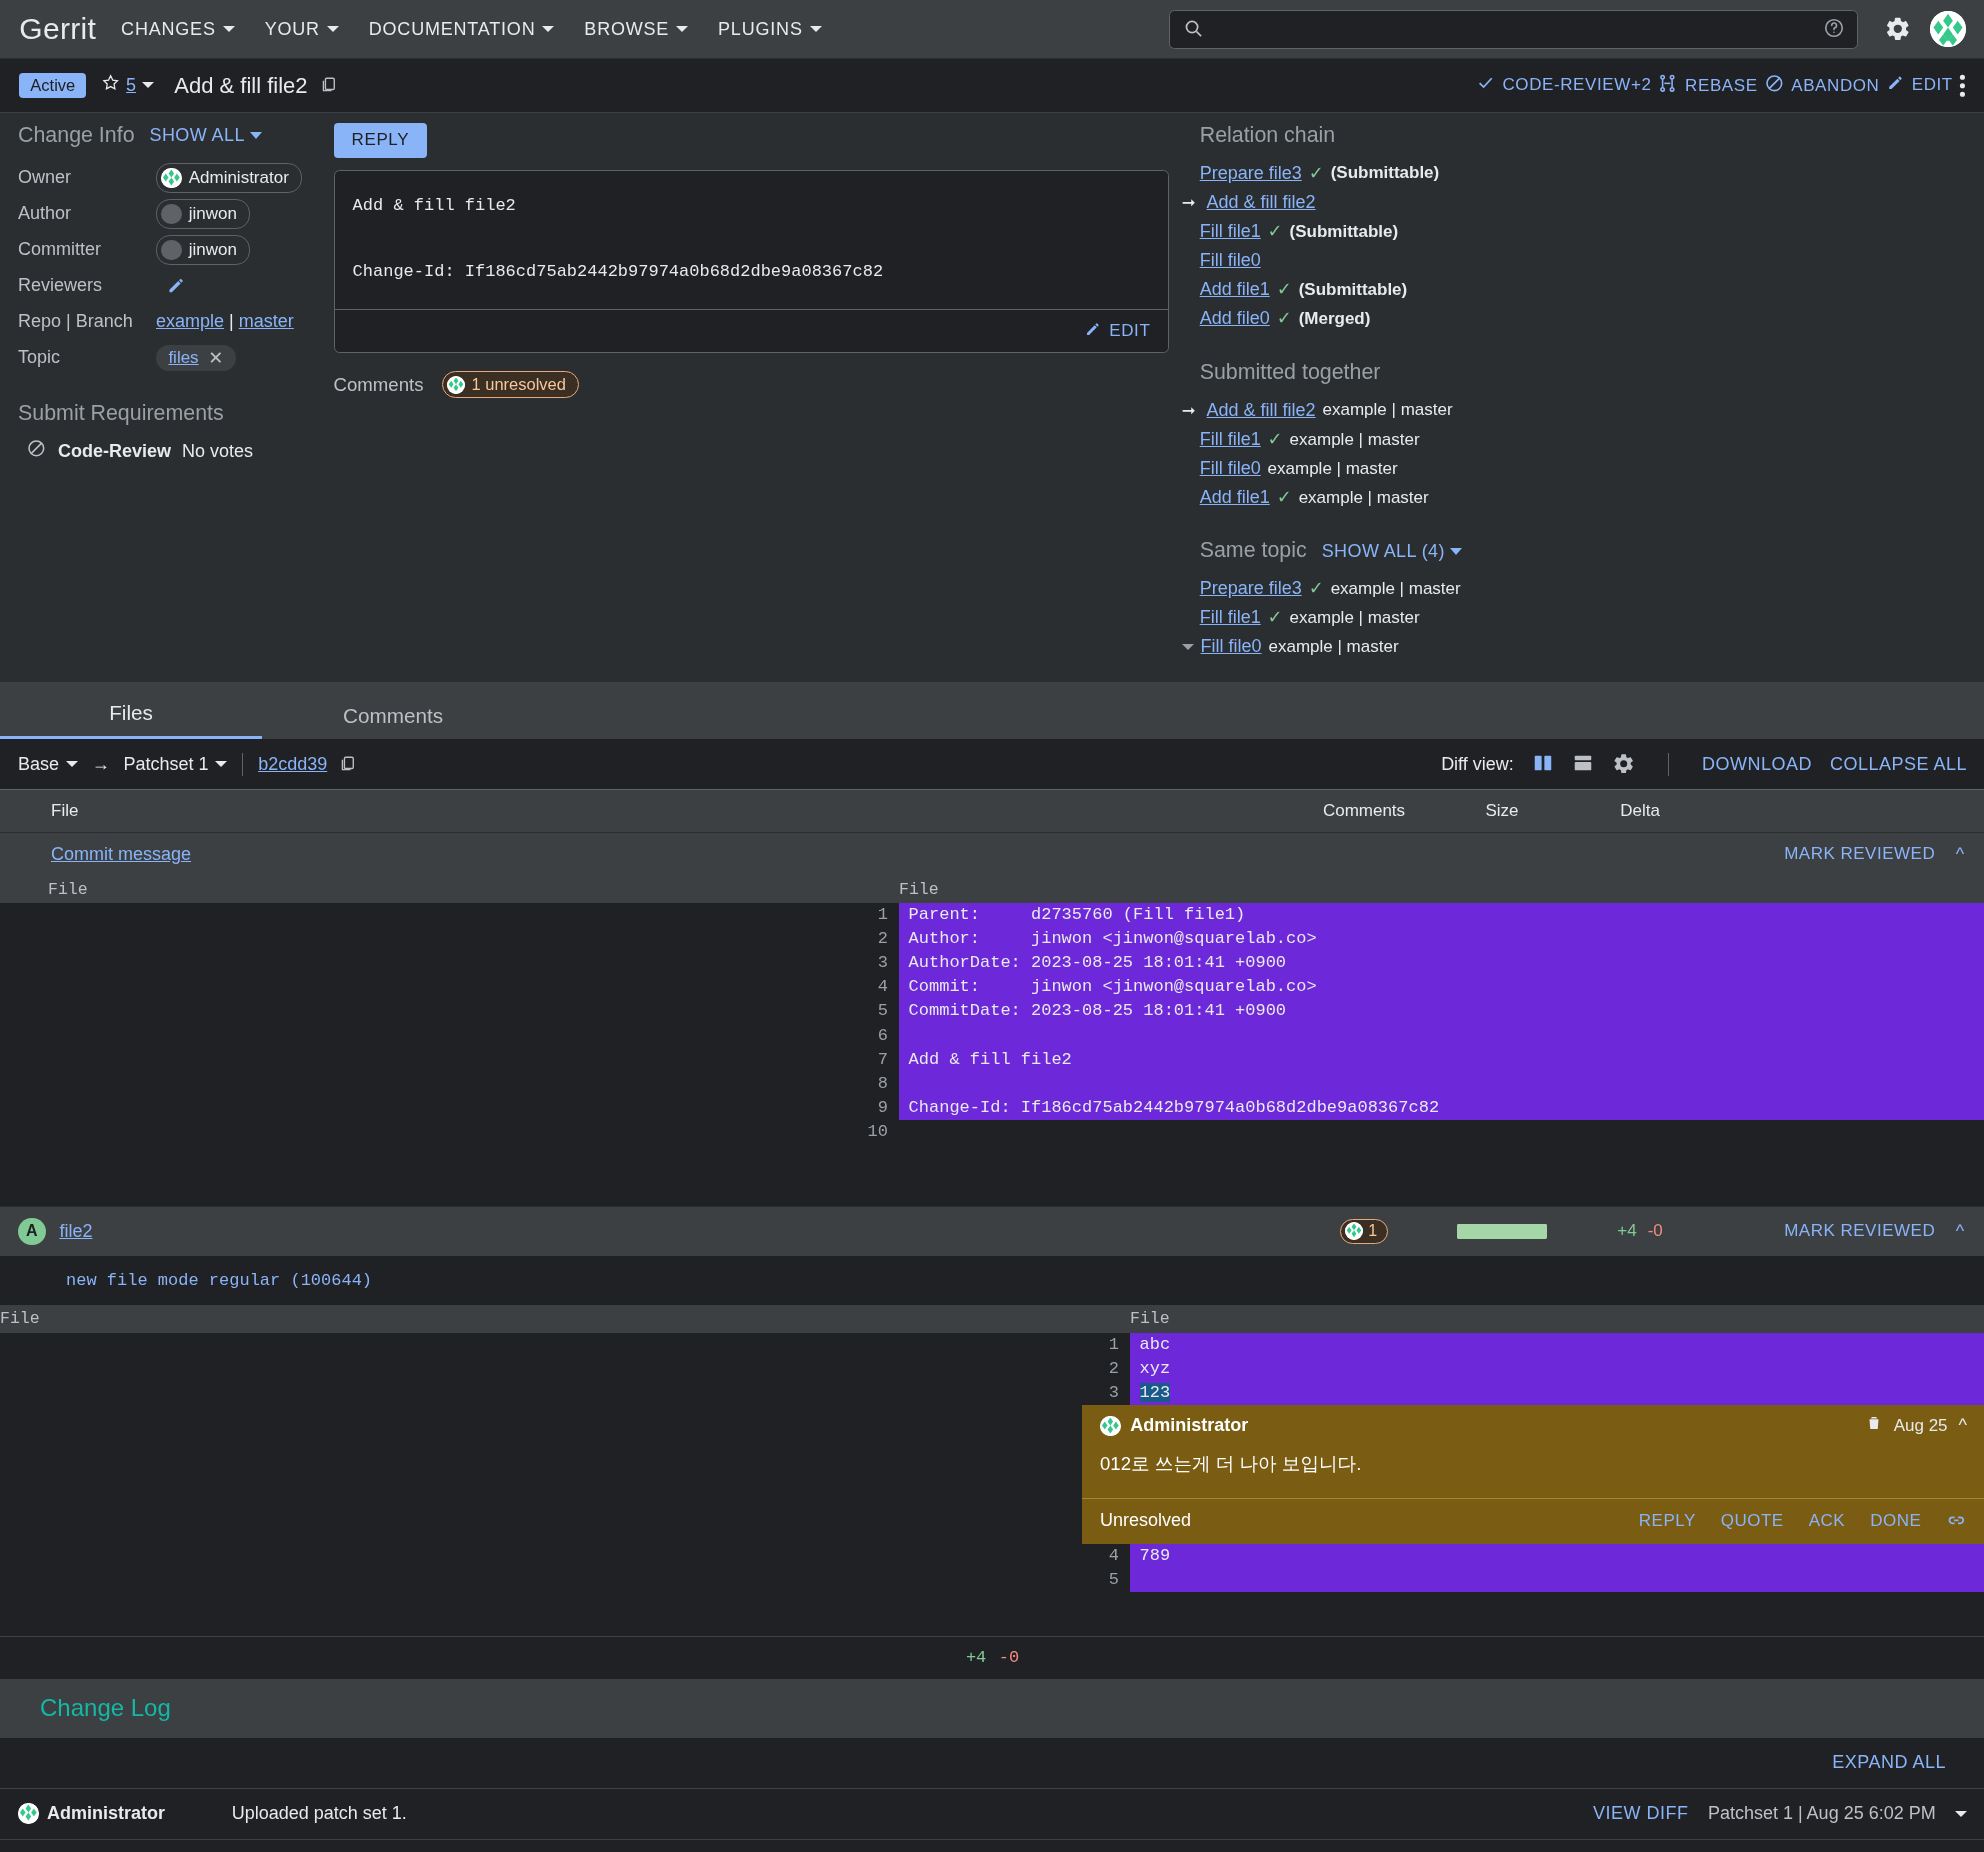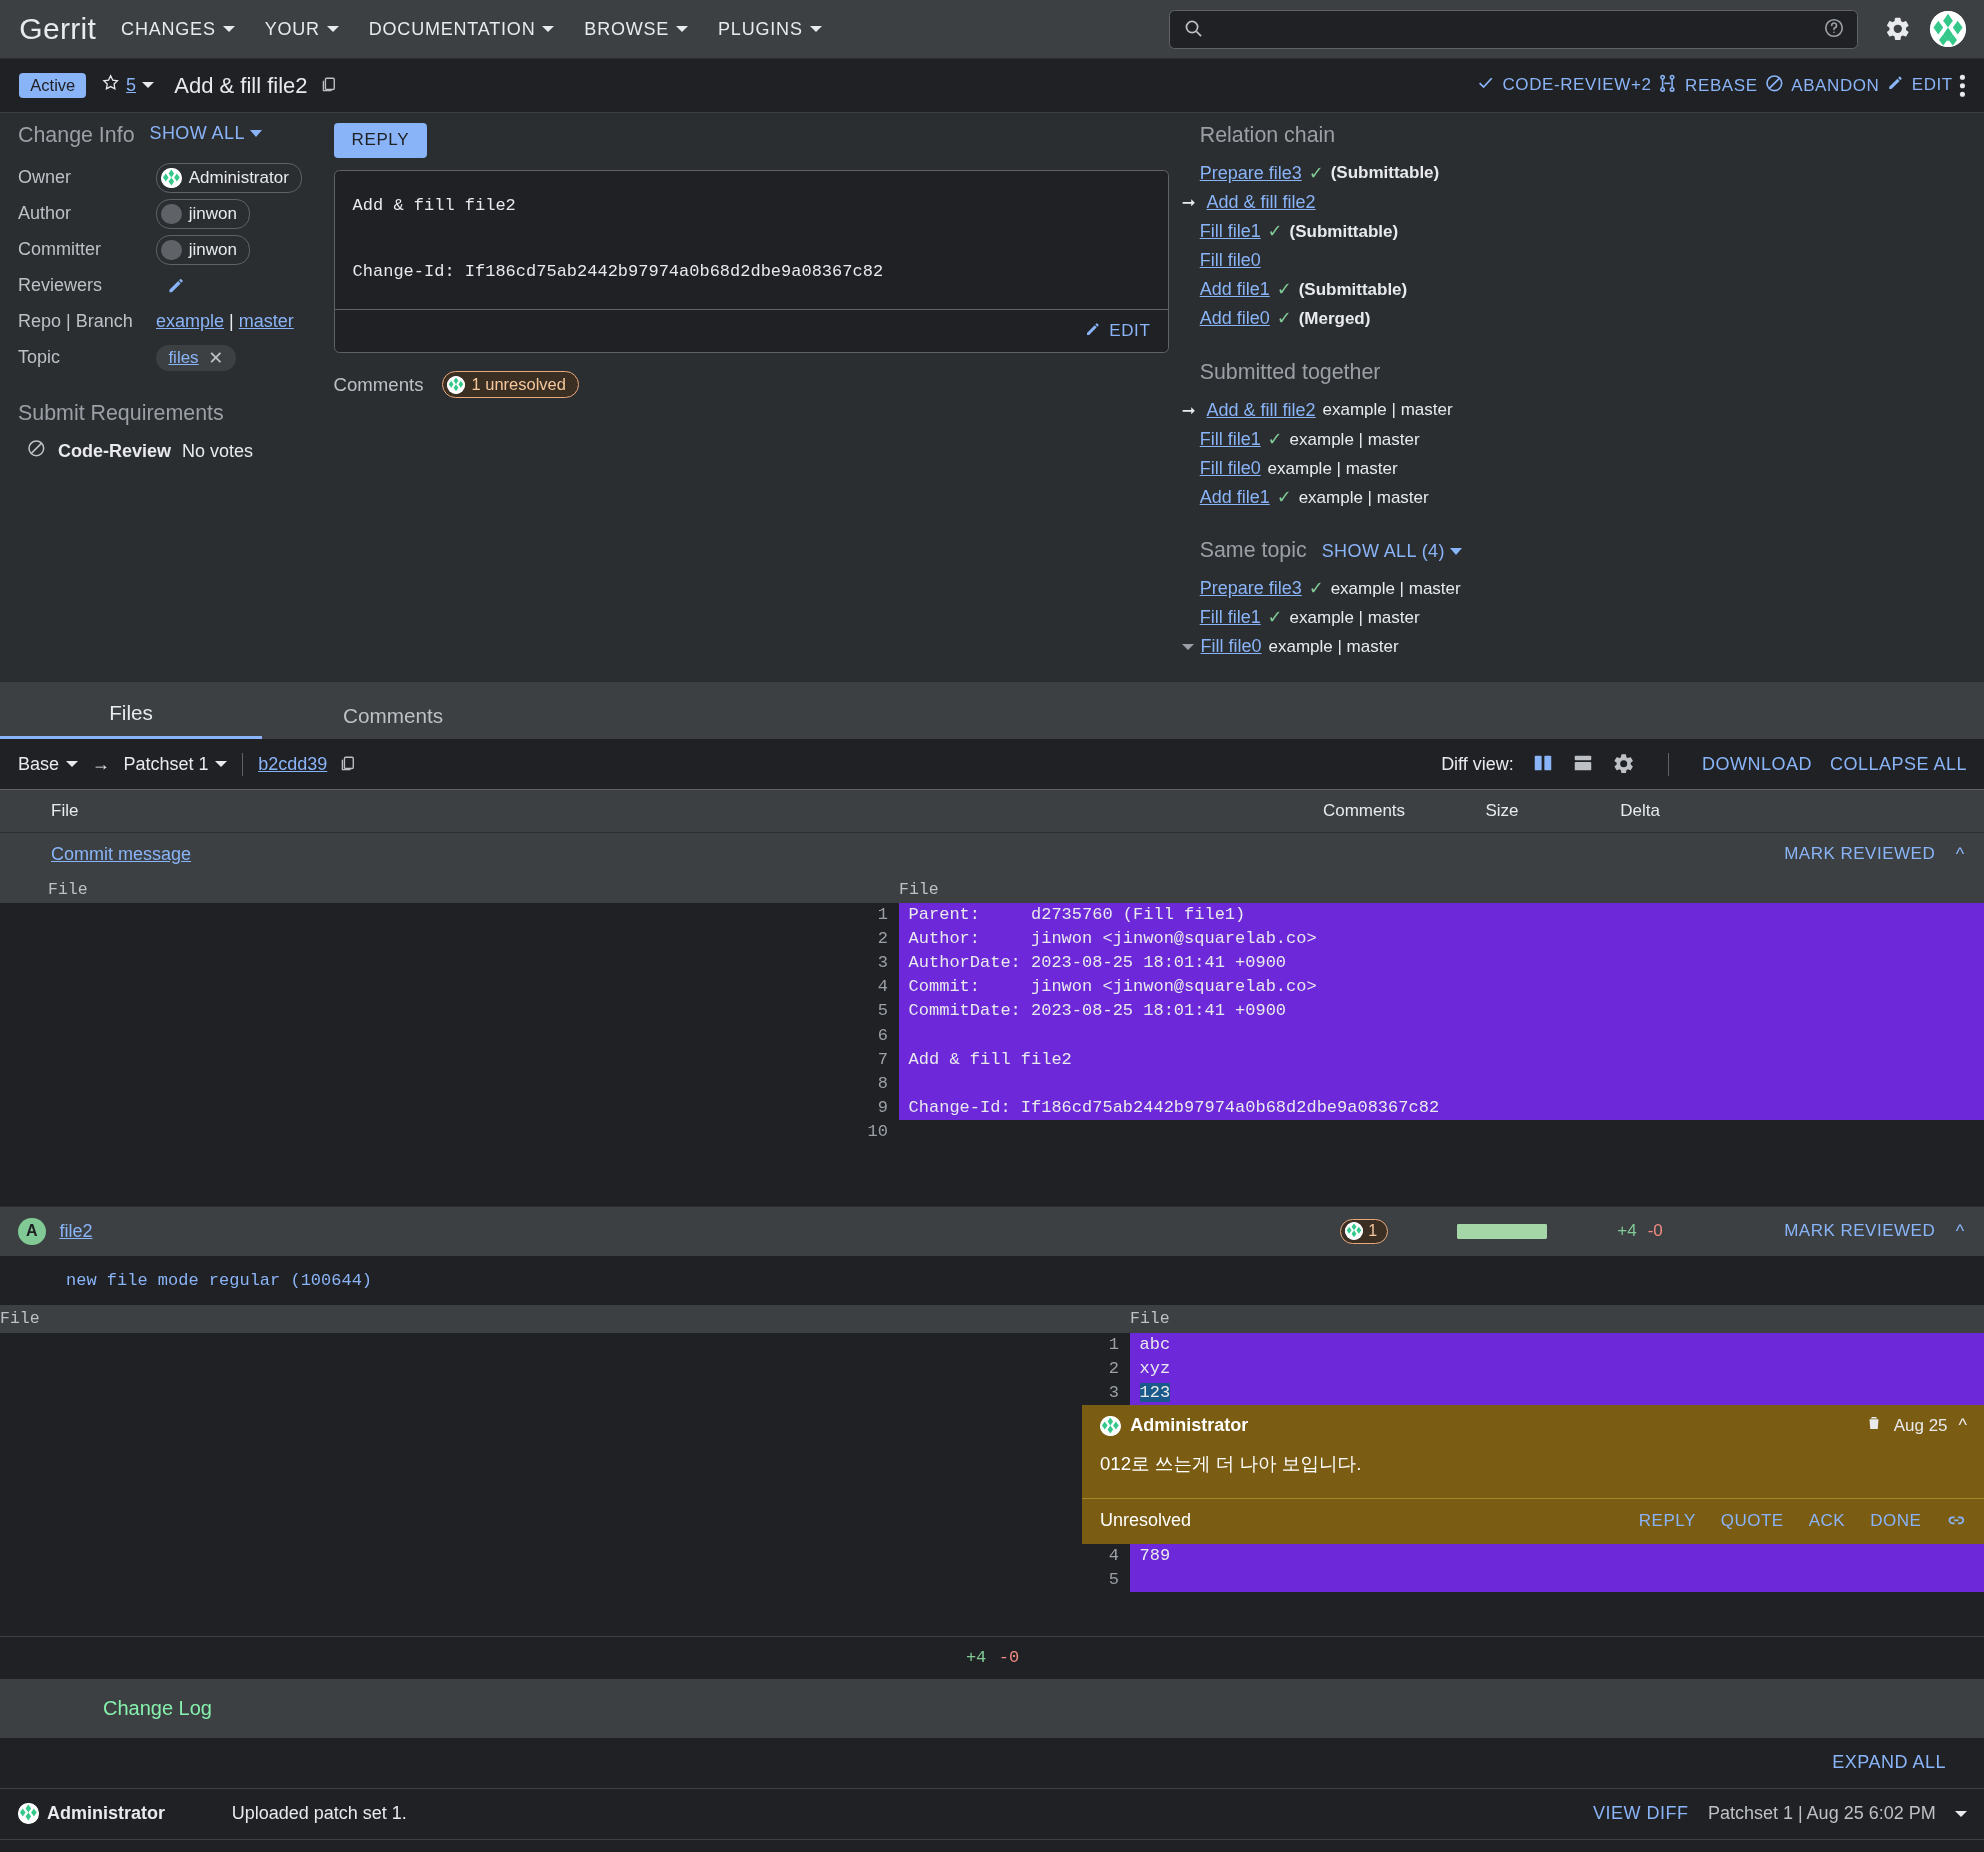--- a/index.html
+++ b/index.html
@@ -66,21 +66,21 @@
   .copy-ic { margin-left: 11px; cursor: pointer; }
   .hdr-actions { margin-left:auto; display:flex; align-items:center; gap: 6px; }
   .act { color:#8ab4f8; font-size:17px; letter-spacing:0.6px; display:flex; align-items:center; gap:6.9px; cursor:pointer; }
 
   
   .bodywrap { display: flex; background: #2b2e31; padding: 9.6px 0 0 0; }
   .col-left { width: 324px; padding: 0 16.5px 0 18px; }
   .col-mid { width: 855px; padding: 0 9.6px; }
   .col-right { flex: 1; padding: 0 16.5px 0 20.7px; }
 
-  .ci-head { display:flex; align-items:flex-start; gap: 15px; margin-bottom: 12.4px; }
+  .ci-head { display:flex; align-items:center; gap: 15px; margin-bottom: 12.4px; }
   .ci-title { font-size: 21.4px; color: #9aa0a6; }
   .showall { color:#8ab4f8; font-size:18px; display:flex; align-items:center; gap:5.5px; cursor:pointer; letter-spacing:0.4px;}
   .caret-blue { width:0;height:0;border-left:6.2px solid transparent;border-right:6.2px solid transparent;border-top:7.6px solid #8ab4f8; }
   .ci-row { display:flex; align-items:center; min-height: 36px; }
   .ci-label { width: 138px; font-size: 18px; color: #bdc1c6; }
   .chip-user {
     display:inline-flex; align-items:center; gap:6.9px;
     border:0.7px solid #5f6368; border-radius: 13.8px;
     padding: 3.4px 12.4px 3.4px 4.1px; font-size: 17px; color:#e8eaed; cursor:pointer;
   }
@@ -180,21 +180,21 @@
   .ct-right { margin-left:auto; display:flex; align-items:center; gap:11px; font-size:17px; color:#e8eaed; }
   .ct-body { padding: 4.1px 18px 20.7px; font-size:18.6px; color:#fff; }
   .ct-foot { border-top:0.7px solid #a8872a; display:flex; align-items:flex-start; padding: 11px 18px; }
   .ct-status { font-size:18px; color:#fff; }
   .ct-actions { margin-left:auto; display:flex; align-items:center; gap:25px; }
   .ct-act { color:#8ab4f8; font-size:17px; letter-spacing:0.5px; cursor:pointer; }
 
   .difffoot { background:#202124; display:flex; align-items:center; justify-content:center; gap:12.4px; height:43px; font-size:17px; font-family:"Liberation Mono",monospace; border-top:0.7px solid #3c4043;}
 
   
-  .cl-head { background:#3c4043; height:59px; display:flex; align-items:center; padding-left:103px; font-size:20px; color:#86efac; }
+  .cl-head { background:#3c4043; height:59px; display:flex; align-items:center; padding-left:40px; font-size:24px; color:#14b8a6; }
   .cl-expand { background:#202124; height:51px; display:flex; align-items:center; justify-content:flex-end; padding-right:39px; border-bottom:0.7px solid #3c4043;}
   .cl-row { background:#202124; height:51px; display:flex; align-items:center; padding: 0 18px 0 18px; border-bottom:0.7px solid #3c4043; }
   .cl-user { display:flex; align-items:center; gap:8.3px; width:193px; }
   .cl-uname { font-weight:700; font-size:18px; }
   .cl-msg { flex:1; padding-left:20.7px; font-size:18px; color:#e8eaed; }
   .cl-right { display:flex; align-items:center; gap:19.3px; font-size:18px; color:#bdc1c6; }
 </style>
 </head>
 <body>
 

